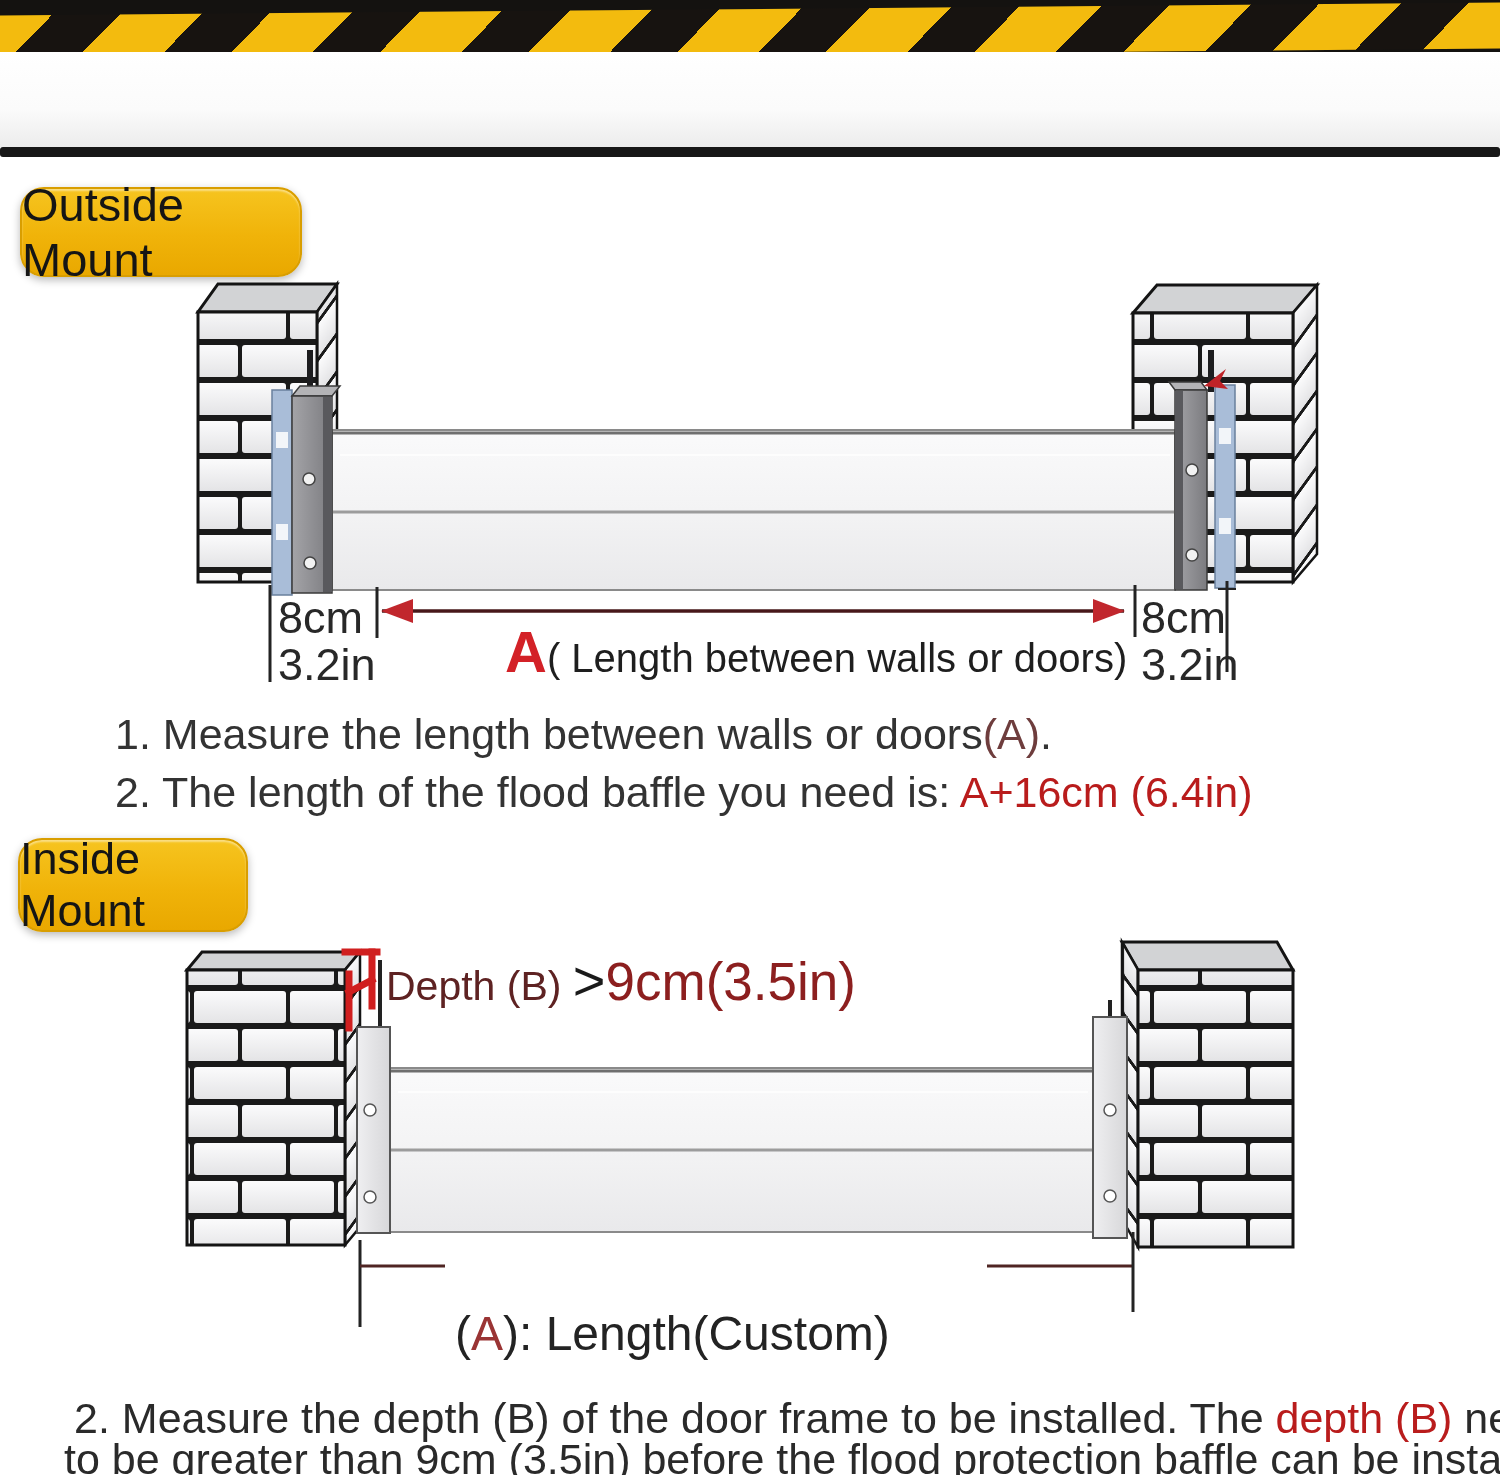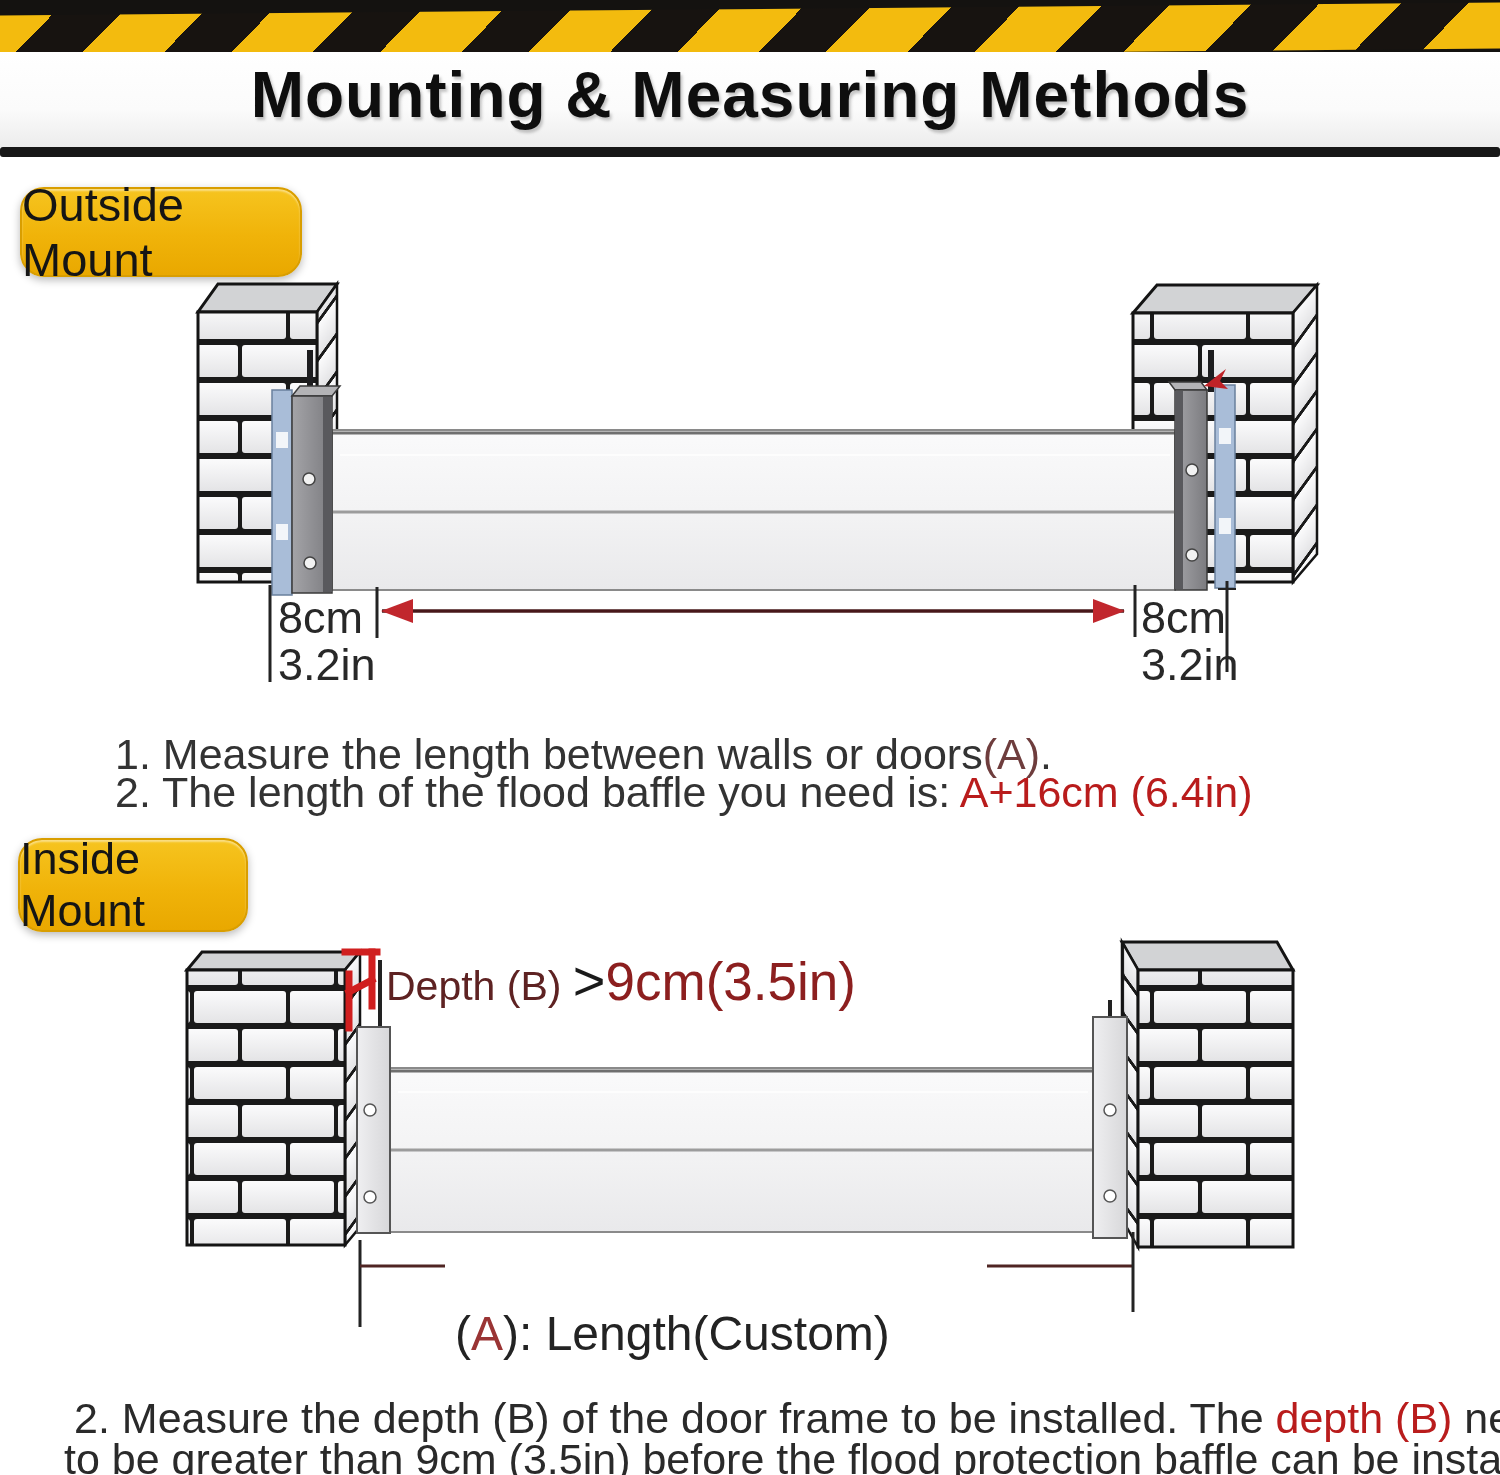--- a/index.html
+++ b/index.html
@@ -46,21 +46,20 @@
 </style>
 </head>
 <body>
 
 <div class="canvas">
 
   <div class="caution-band">
     <div class="caution-stripes"></div>
   </div>
   <div class="title-band"></div>
-  <div class="page-title t">Mounting &amp; Measuring Methods</div>
   <div class="title-divider"></div>
 
   <div class="badge badge-inside">
     <span>Inside Mount</span>
   </div>
   <div class="badge badge-outside">
     <span>Outside Mount</span>
   </div>
 
   <svg class="diagram" viewBox="0 0 1500 1475" xmlns="http://www.w3.org/2000/svg">
@@ -212,21 +211,24 @@
   </svg>
 
   <div class="t dim" style="left:278px;top:594px;">
     <div>8cm</div>
     <div>3.2in</div>
   </div>
   <div class="t dim" style="left:1141px;top:594px;">
     <div>8cm</div>
     <div>3.2in</div>
   </div>
-  <div class="t steps" style="left:115px;top:710px;margin-top:20px;">
+  <div class="t a-label">
+    <span class="a-letter">A</span><span class="a-rest">( Length between walls or doors)</span>
+  </div>
+  <div class="t steps" style="left:115px;top:710px;">
     <span>1. Measure the length between walls or doors</span><span class="mark-a">(A)</span><span>.</span>
   </div>
   <div class="t steps" style="left:115px;top:768px;">
     <span>2. The length of the flood baffle you need is: </span><span class="red-text">A+16cm (6.4in)</span>
   </div>
 
   <div class="t depth-label">
     <span class="depth-red">Depth (B) </span><span class="depth-gt">&gt;</span><span class="depth-val">9cm(3.5in)</span>
   </div>
   <div class="t len-custom">

